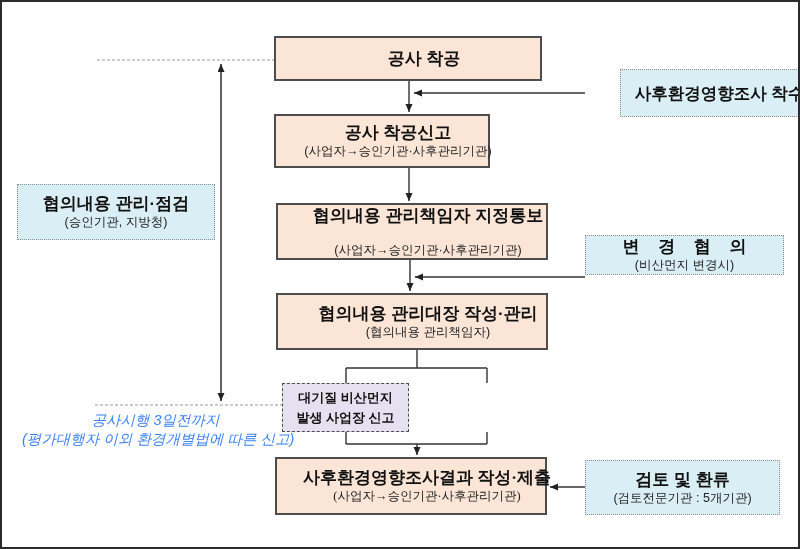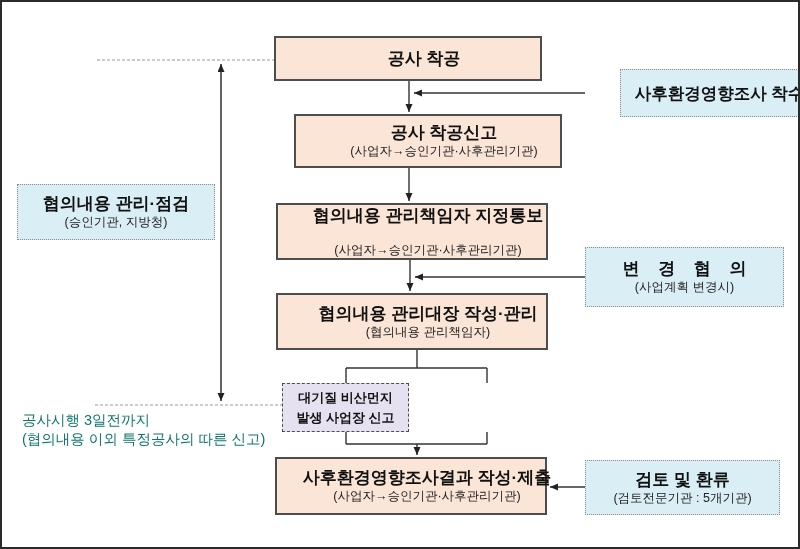--- a/index.html
+++ b/index.html
@@ -22,22 +22,22 @@
   }
   .peach{background:#fbe5d6;border:2px solid #4d4d4d;padding-left:32px;}
   .blue{background:#daeef5;border:1px dotted #8a8a8a;}
   .lav{background:#e6e1f0;border:1px dashed #4d4d4d;text-align:right;}
   .title{font-weight:bold;font-size:17px;color:#111;line-height:1.25;white-space:nowrap;}
   .title-sp{letter-spacing:7px;padding-left:7px;}
   .sub{font-size:12.5px;color:#222;line-height:1.25;white-space:nowrap;margin-top:1px;}
   .small-line{font-weight:bold;font-size:13px;color:#111;line-height:1.5;white-space:nowrap;}
   #annotation{
     position:absolute;left:20px;top:409px;width:267px;
-    text-align:left;font-size:14.5px;color:#0f766e;line-height:19px;
-    z-index:2;white-space:nowrap;
+    text-align:center;font-size:14.5px;color:#3b82f6;line-height:19px;
+    z-index:2;white-space:nowrap;font-style:italic;
   }
   #connector-layer{position:absolute;left:0;top:0;z-index:1;}
 </style>
 </head>
 <body>
 
 <div id="canvas">
 
   <svg id="connector-layer" width="800" height="549" viewBox="0 0 800 549">
     <defs>
@@ -67,63 +67,63 @@
     <line x1="219" y1="62" x2="219" y2="399" stroke="#222" stroke-width="1.4" marker-start="url(#ah)" marker-end="url(#ah)"></line>
 
     <line x1="95" y1="58" x2="272" y2="58" stroke="#9a9a9a" stroke-width="1" stroke-dasharray="3,2"></line>
     <line x1="93" y1="403" x2="280" y2="403" stroke="#9a9a9a" stroke-width="1" stroke-dasharray="3,2"></line>
   </svg>
 
   <div class="box peach" style="left:272px;top:34px;width:268px;height:45px;">
     <div class="title">공사 착공</div>
   </div>
 
-  <div class="box peach" style="left:272px;top:112px;width:268px;height:54px;margin-left:20px;">
+  <div class="box peach" style="left:272px;top:112px;width:216px;height:54px;">
     <div class="title">공사 착공신고</div>
     <div class="sub">(사업자→승인기관·사후관리기관)</div>
   </div>
 
   <div class="box peach" style="left:274px;top:201px;width:272px;height:57px;gap:16px;">
     <div class="title">협의내용 관리책임자 지정통보</div>
     <div class="sub">(사업자→승인기관·사후관리기관)</div>
   </div>
 
   <div class="box peach" style="left:274px;top:291px;width:272px;height:57px;">
     <div class="title">협의내용 관리대장 작성·관리</div>
     <div class="sub">(협의내용 관리책임자)</div>
   </div>
 
-  <div class="box peach" style="left:273px;top:455px;width:272px;height:58px;">
+  <div class="box peach" style="left:273px;top:455px;width:272px;height:58px;font-family:Liberation Serif, serif;">
     <div class="title">사후환경영향조사결과 작성·제출</div>
     <div class="sub">(사업자→승인기관·사후관리기관)</div>
   </div>
 
   <div class="box blue" style="left:15px;top:182px;width:198px;height:56px;">
     <div class="title">협의내용 관리·점검</div>
     <div class="sub">(승인기관, 지방청)</div>
   </div>
 
   <div class="box blue" style="left:609px;top:67px;width:199px;height:48px;margin-left:9px;">
     <div class="title" style="font-size:16.5px;">사후환경영향조사 착수</div>
   </div>
 
-  <div class="box blue" style="left:583px;top:245px;width:199px;height:60px;">
+  <div class="box blue" style="left:583px;top:233px;width:199px;height:40px;">
     <div class="title title-sp">변 경 협 의</div>
-    <div class="sub">(사업계획 변경시)</div>
+    <div class="sub">(비산먼지 변경시)</div>
   </div>
 
   <div class="box blue" style="left:583px;top:458px;width:195px;height:55px;">
     <div class="title">검토 및 환류</div>
     <div class="sub">(검토전문기관 : 5개기관)</div>
   </div>
 
   <div class="box lav" style="left:280px;top:381px;width:127px;height:49px;">
     <div class="small-line">대기질 비산먼지</div>
     <div class="small-line">발생 사업장 신고</div>
   </div>
 
 
   <div id="annotation">
     <div>공사시행 3일전까지</div>
-    <div>(협의내용 이외 특정공사의 따른 신고)</div>
+    <div>(평가대행자 이외 환경개별법에 따른 신고)</div>
   </div>
 
 </div>
 
 </body></html>

